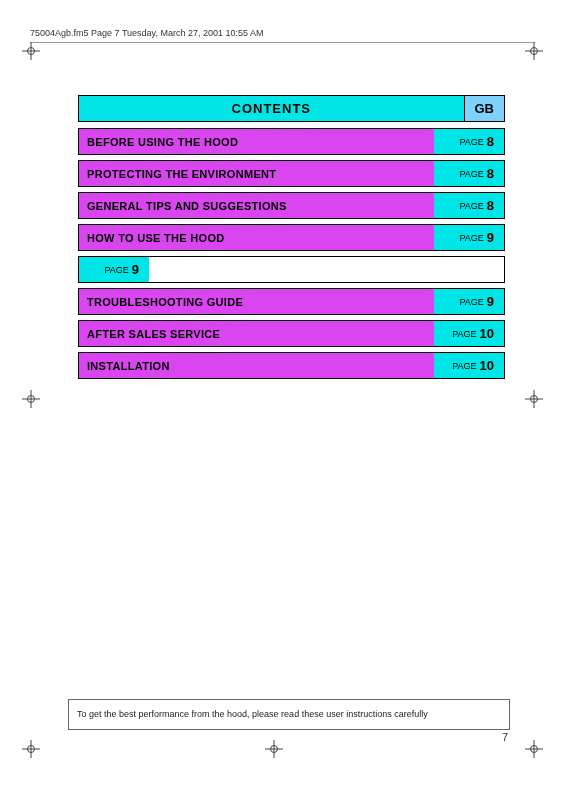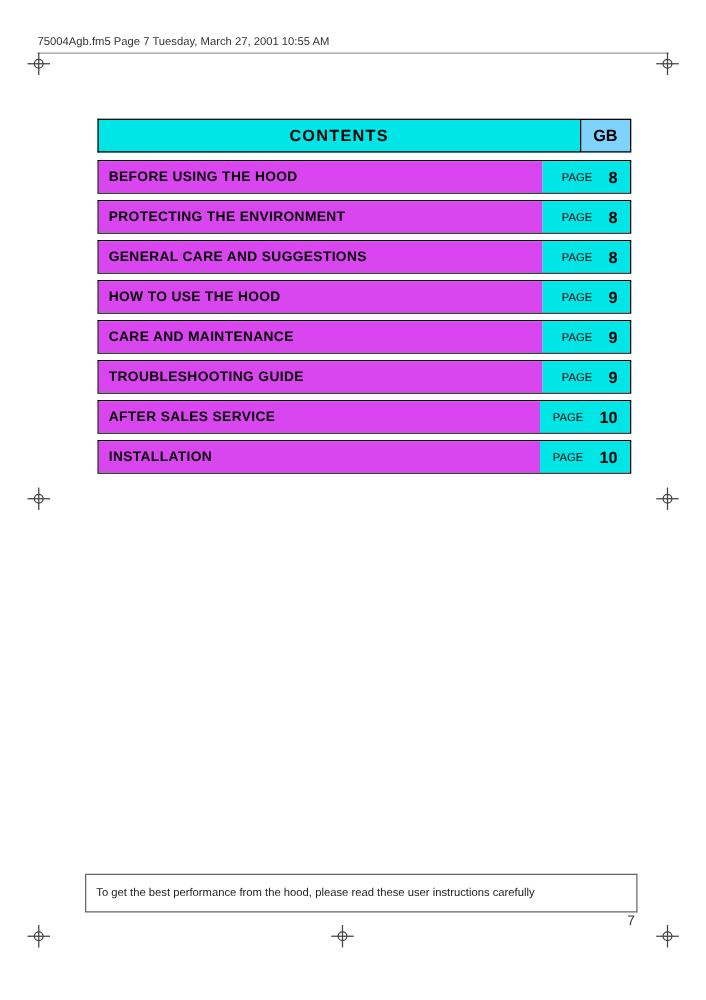--- a/index.html
+++ b/index.html
@@ -153,21 +153,21 @@
     .toc-page {
       background: #00e5e5;
       padding: 5px 10px;
       font-size: 10px;
       font-weight: 700;
       color: #000;
       display: flex;
       align-items: center;
       min-width: 70px;
       justify-content: flex-end;
-      gap: 13px;
+      gap: 3px;
     }
 
     .toc-page .page-word {
       font-weight: 400;
       font-size: 9px;
     }
 
     .toc-page .page-num {
       font-size: 13px;
       font-weight: 900;
@@ -229,35 +229,34 @@
           </div>
         </div>
         <div class="toc-row">
           <div class="toc-label">PROTECTING THE ENVIRONMENT</div>
           <div class="toc-page">
             <span class="page-word">PAGE</span>
             <span class="page-num">8</span>
           </div>
         </div>
         <div class="toc-row">
-          <div class="toc-label">GENERAL CARE AND SUGGESTIONS</div>
+          <div class="toc-label">GENERAL TIPS AND SUGGESTIONS</div>
           <div class="toc-page">
             <span class="page-word">PAGE</span>
             <span class="page-num">8</span>
           </div>
         </div>
         <div class="toc-row">
           <div class="toc-label">HOW TO USE THE HOOD</div>
           <div class="toc-page">
             <span class="page-word">PAGE</span>
             <span class="page-num">9</span>
           </div>
         </div>
         <div class="toc-row">
-          <div class="toc-label">CARE AND MAINTENANCE</div>
           <div class="toc-page">
             <span class="page-word">PAGE</span>
             <span class="page-num">9</span>
           </div>
         </div>
         <div class="toc-row">
           <div class="toc-label">TROUBLESHOOTING GUIDE</div>
           <div class="toc-page">
             <span class="page-word">PAGE</span>
             <span class="page-num">9</span>

